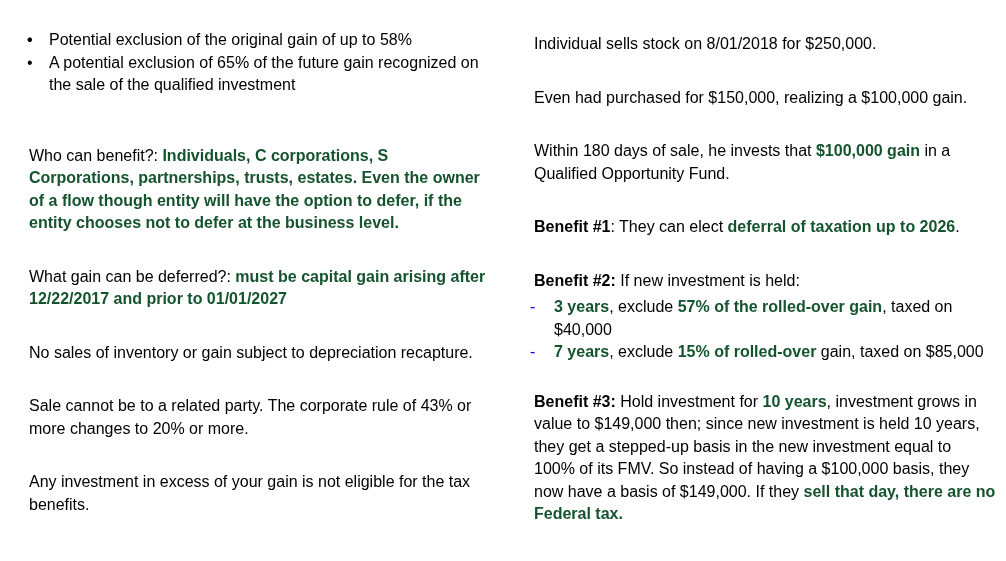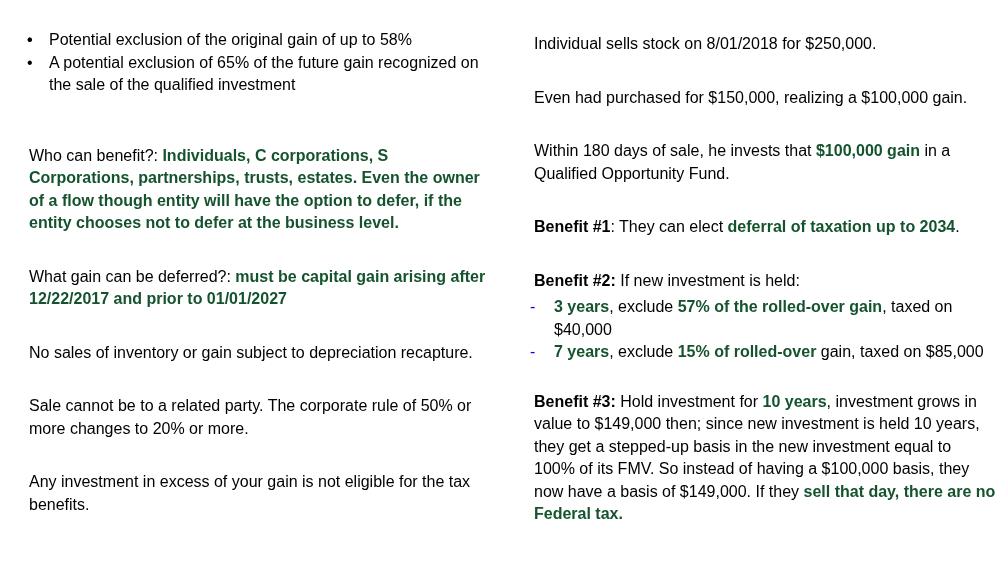--- a/index.html
+++ b/index.html
@@ -97,21 +97,21 @@
   <p class="para">
     <span>What gain can be deferred?: </span><span class="blue">must be capital gain arising after 12/22/2017 and prior to 01/01/2027</span>
   </p>
 
   <div class="gap-md"></div>
 
   <p class="para">No sales of inventory or gain subject to depreciation recapture.</p>
 
   <div class="gap-md"></div>
 
-  <p class="para">Sale cannot be to a related party.  The corporate rule of 50% or more changes to 20% or more.</p>
+  <p class="para">Sale cannot be to a related party.  The corporate rule of 43% or more changes to 20% or more.</p>
 
   <div class="gap-md"></div>
 
   <p class="para">Any investment in excess of your gain is not eligible for the tax benefits.</p>
 </div>
 
 <div class="col-right">
   <p class="para">Individual sells stock on 8/01/2018 for $250,000.</p>
 
   <div class="gap-md"></div>
@@ -120,21 +120,21 @@
 
   <div class="gap-md"></div>
 
   <p class="para">
     <span>Within 180 days of sale, he invests that </span><span class="blue">$100,000 gain</span><span> in a Qualified Opportunity Fund.</span>
   </p>
 
   <div class="gap-md"></div>
 
   <p class="para">
-    <span class="bold">Benefit #1</span><span>:  They can elect </span><span class="blue">deferral of taxation up to 2034</span><span>.</span>
+    <span class="bold">Benefit #1</span><span>:  They can elect </span><span class="blue">deferral of taxation up to 2026</span><span>.</span>
   </p>
 
   <div class="gap-md"></div>
 
   <div>
     <p class="para">
       <span class="bold">Benefit #2:</span><span>  If new investment is held:</span>
     </p>
     <ul class="dashes">
       <li>

